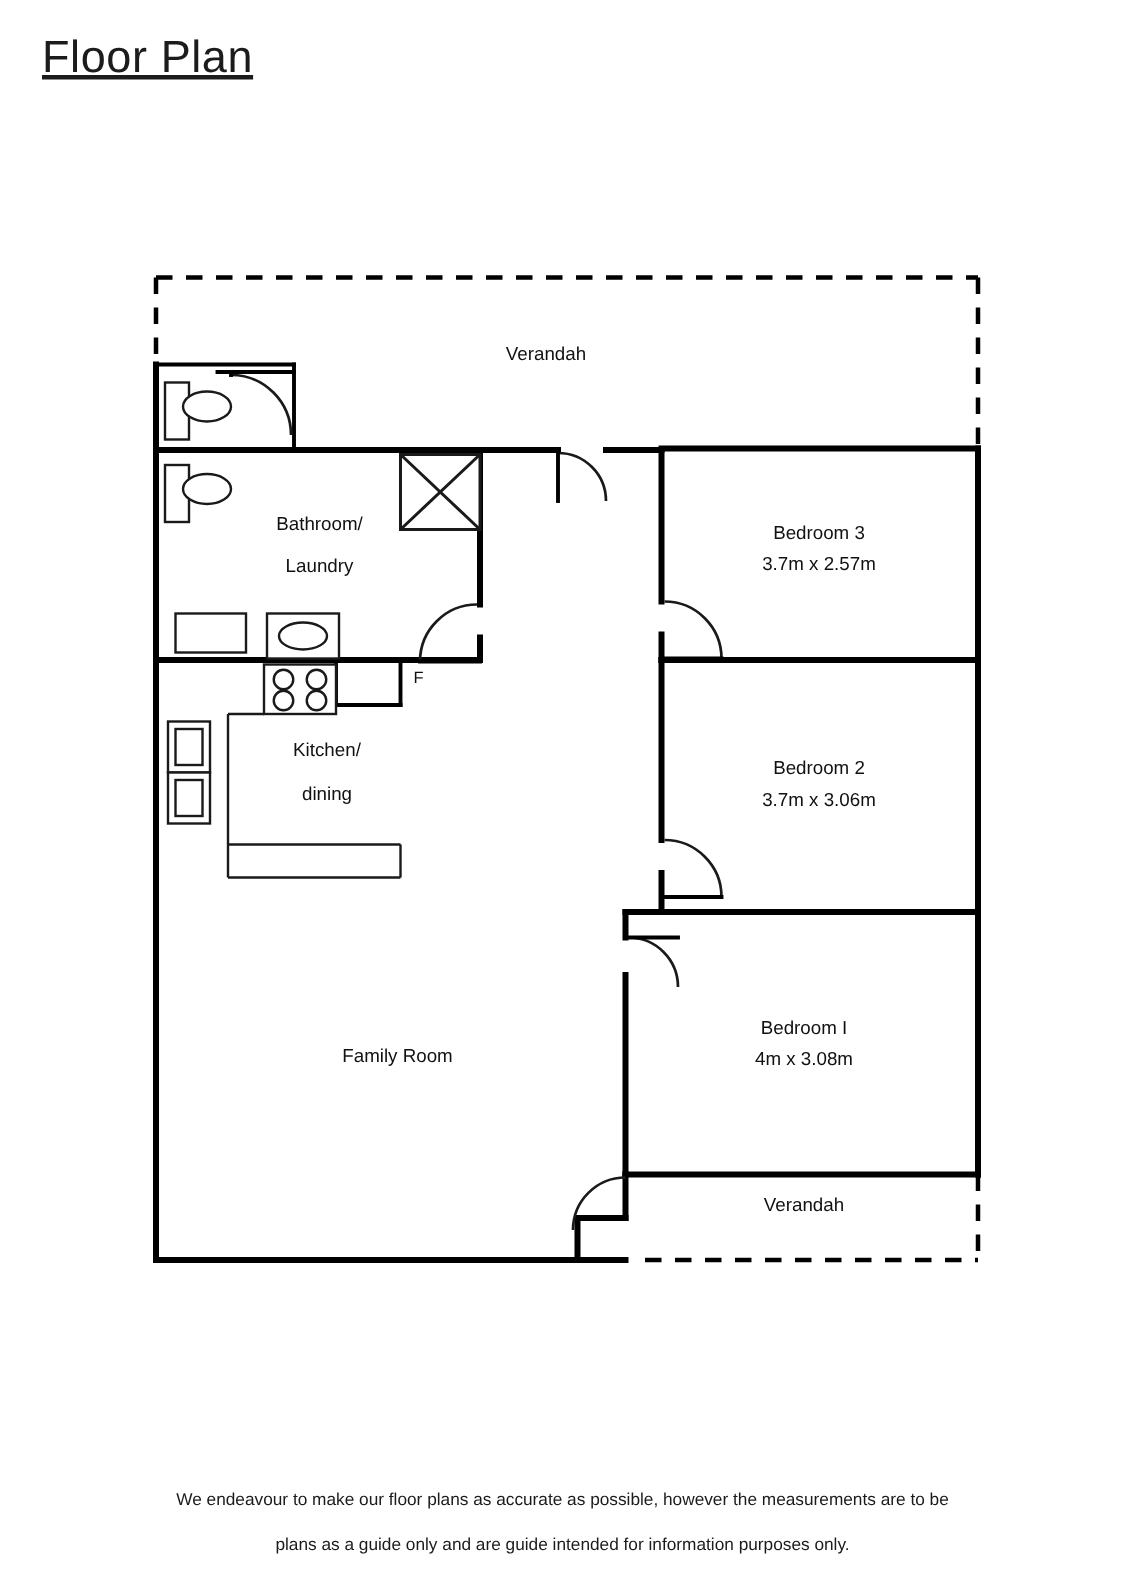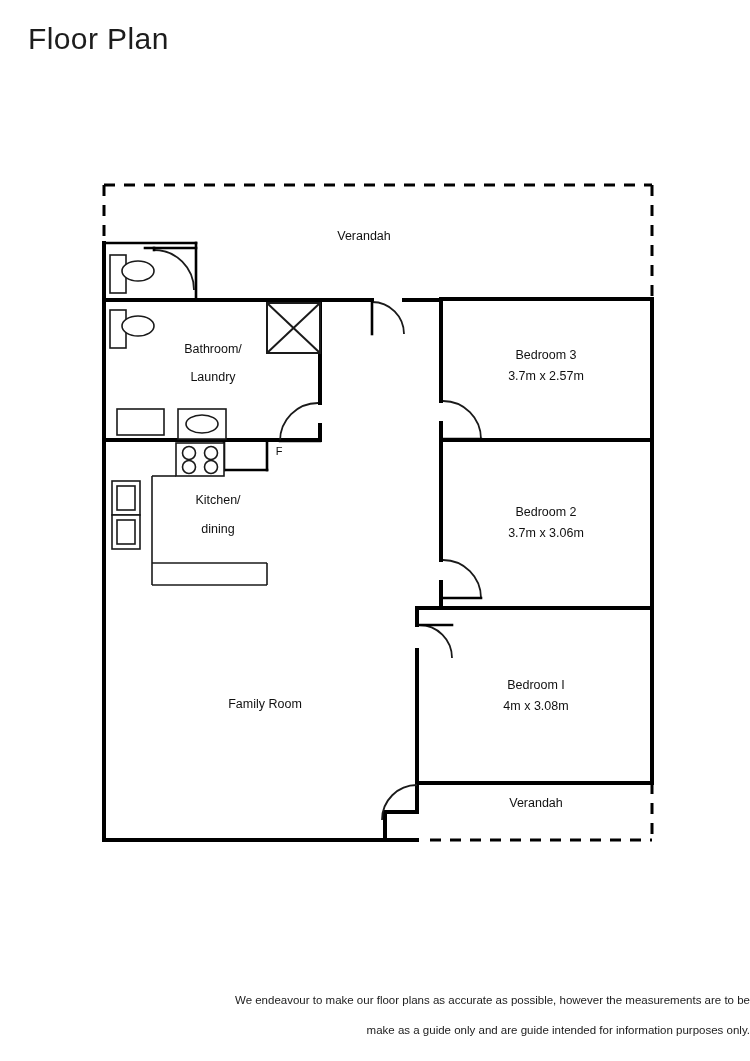--- a/index.html
+++ b/index.html
@@ -23,34 +23,35 @@
   }
   #page-title {
     position: absolute;
     left: 28px;
     top: 22px;
     font-size: 30px;
     font-weight: 400;
     letter-spacing: 0.4px;
     color: #1c1c1c;
     font-family: "Liberation Sans", sans-serif;
+    text-decoration: underline;
   }
   #plan-svg {
     position: absolute;
     left: 0;
     top: 0;
     width: 750px;
     height: 1061px;
   }
   .footer-wrap {
     position: absolute;
     left: 0;
     top: 985px;
     width: 750px;
-    text-align: right;
+    text-align: center;
   }
   .footer-line {
     font-size: 11.5px;
     line-height: 30px;
     color: #1b1b1b;
     font-family: "Liberation Sans", sans-serif;
   }
   .footer-line .bold { font-weight: 400; }
   .rm-label {
     font-family: "Liberation Sans", sans-serif;
@@ -235,16 +236,16 @@
 
     <g>
       <path class="dash" d="M 652 783 L 652 840"></path>
       <path class="dash" d="M 430 840 L 652 840"></path>
     </g>
 
   </svg>
 
   <div class="footer-wrap">
     <div class="footer-line">We endeavour to make our floor plans as accurate as possible, however the measurements are to be</div>
-    <div class="footer-line"><span>make as a </span><span class="bold">guide only</span><span> and are guide intended for </span><span class="bold">information purposes only.</span></div>
+    <div class="footer-line"><span>plans as a </span><span class="bold">guide only</span><span> and are guide intended for </span><span class="bold">information purposes only.</span></div>
   </div>
 
 </div>
 
 </body></html>

